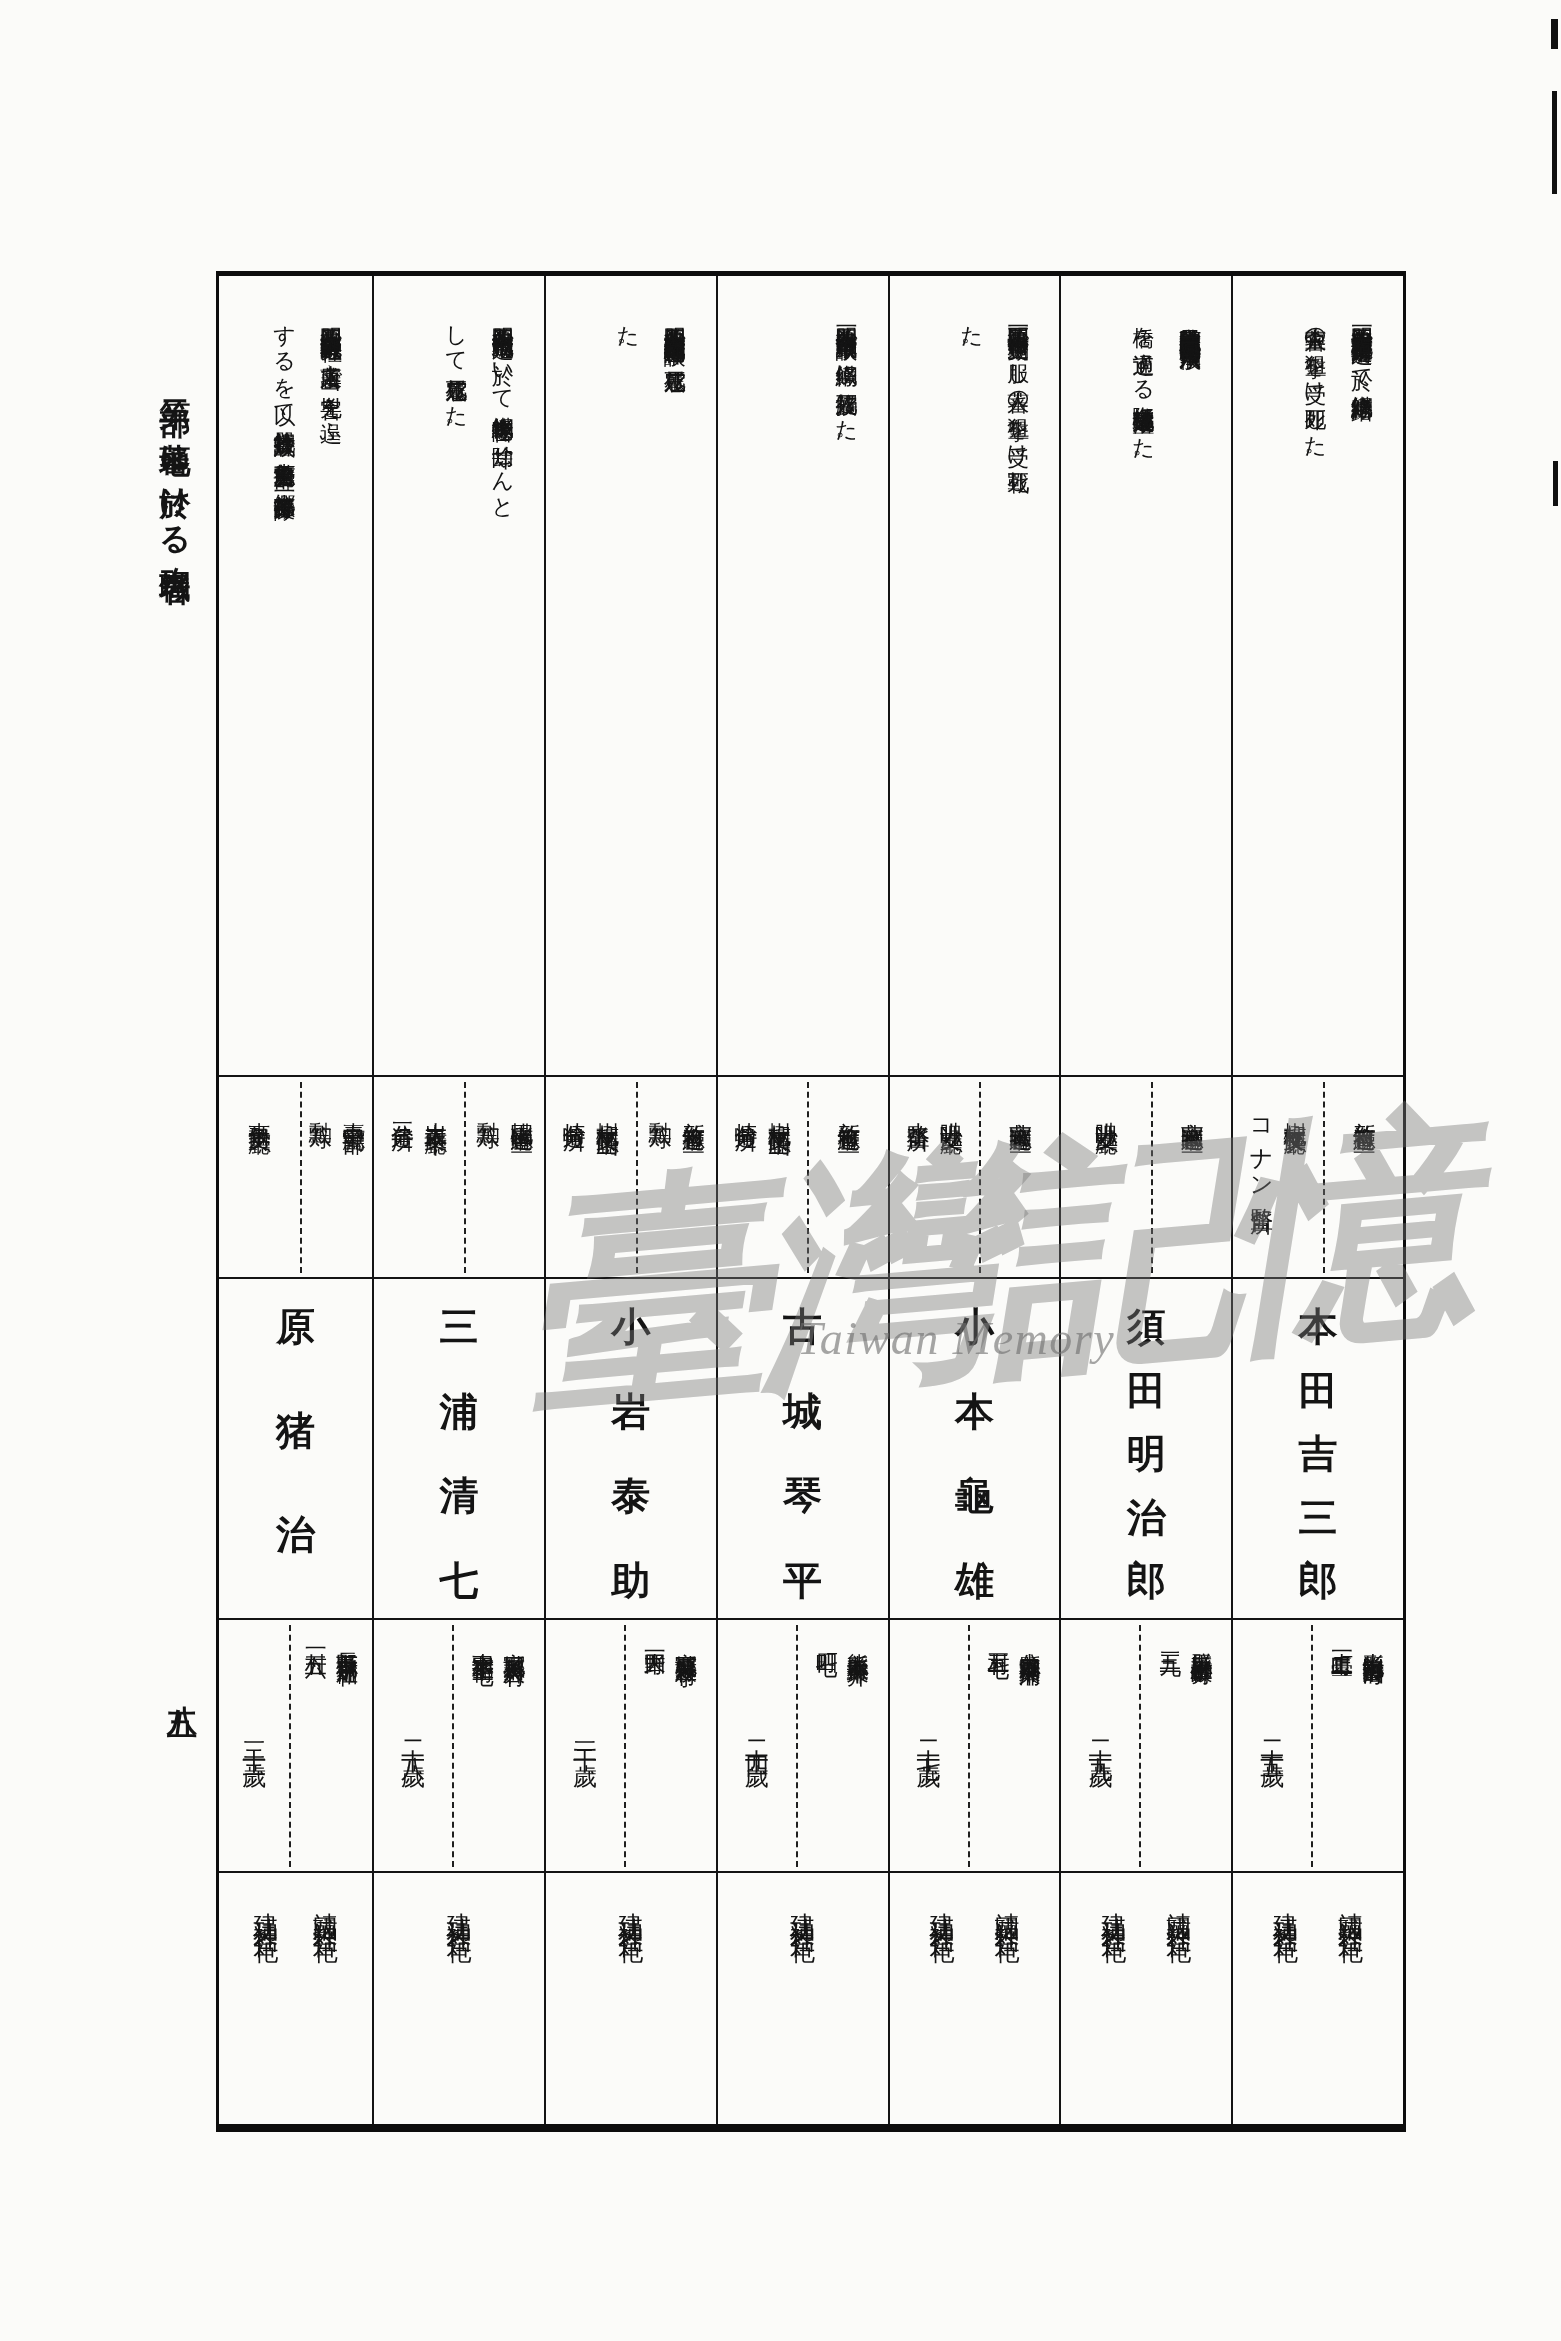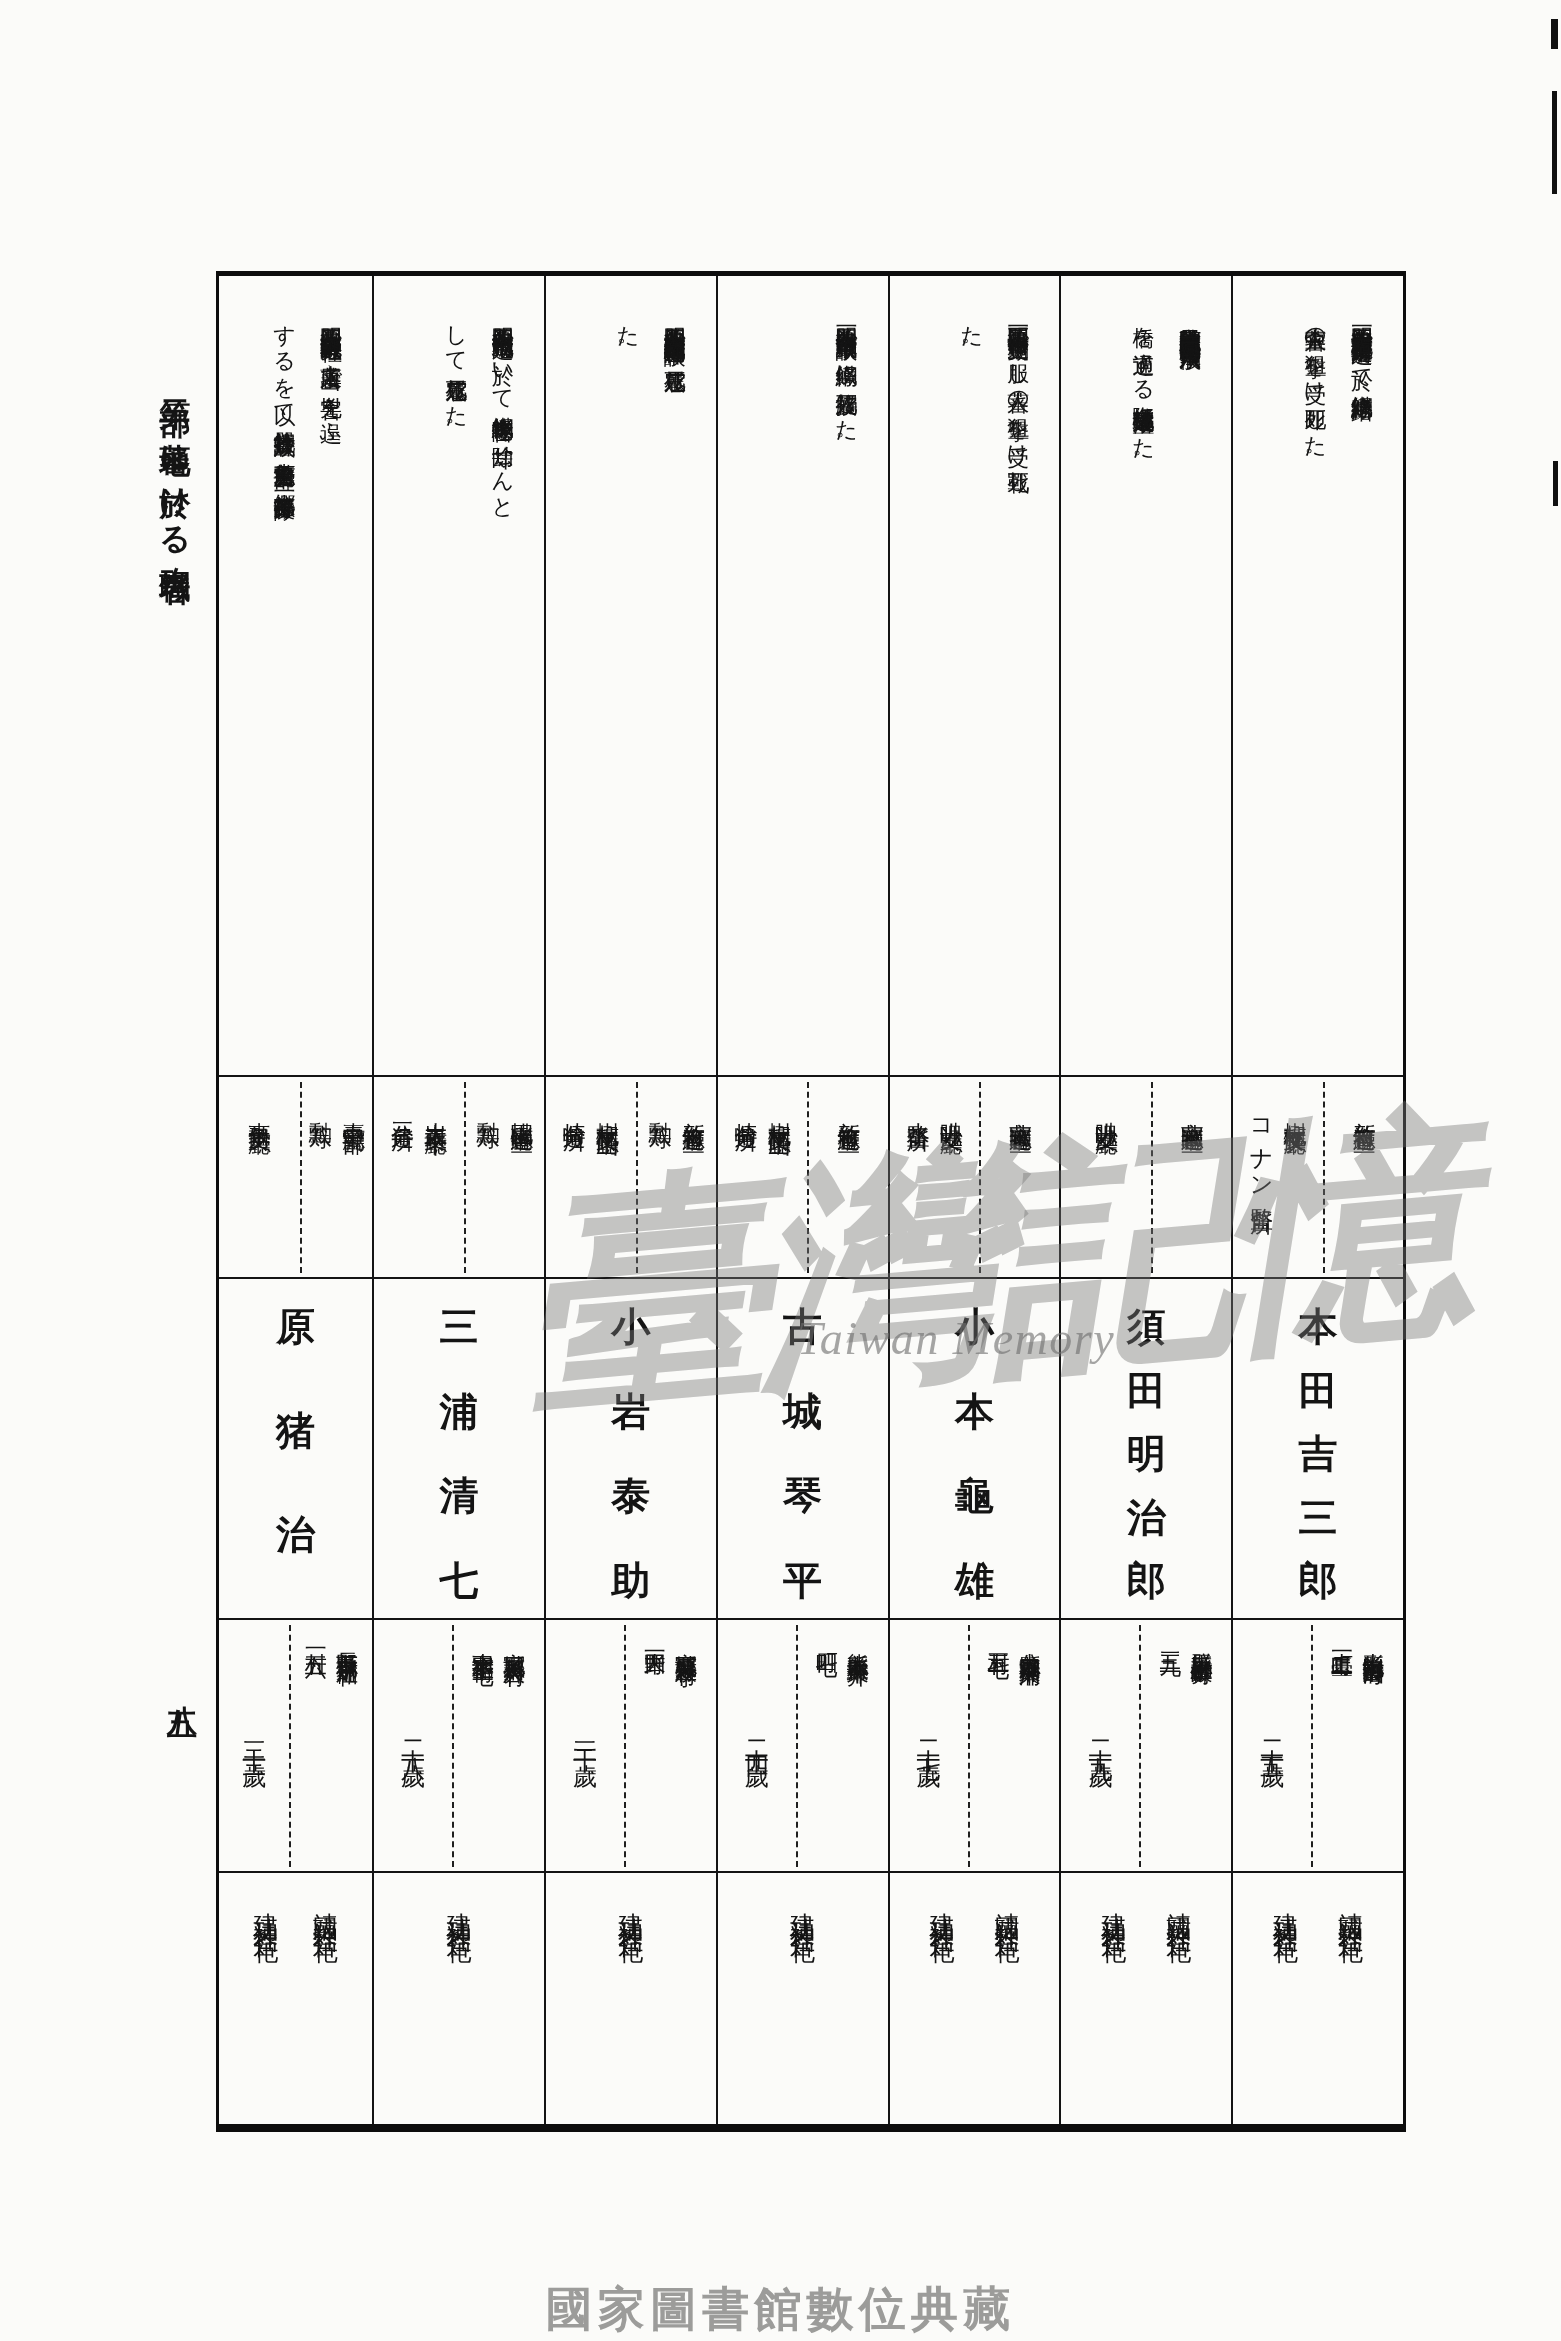--- a/index.html
+++ b/index.html
@@ -427,15 +427,14 @@
 
   </div>
 
   <div class="wm wm-cjk">臺灣記憶</div>
   <div class="wm wm-latin">Taiwan Memory</div>
 
   <div class="art" style="left:1551px;top:19.3px;width:6.7px;height:30px;"></div>
   <div class="art" style="left:1552px;top:91px;width:5.2px;height:103px;"></div>
   <div class="art" style="left:1553px;top:461px;width:4.5px;height:45px;"></div>
 
-  <div class="footer">國家圖書館數位典藏</div>
 </div>
 
 
 </body></html>

